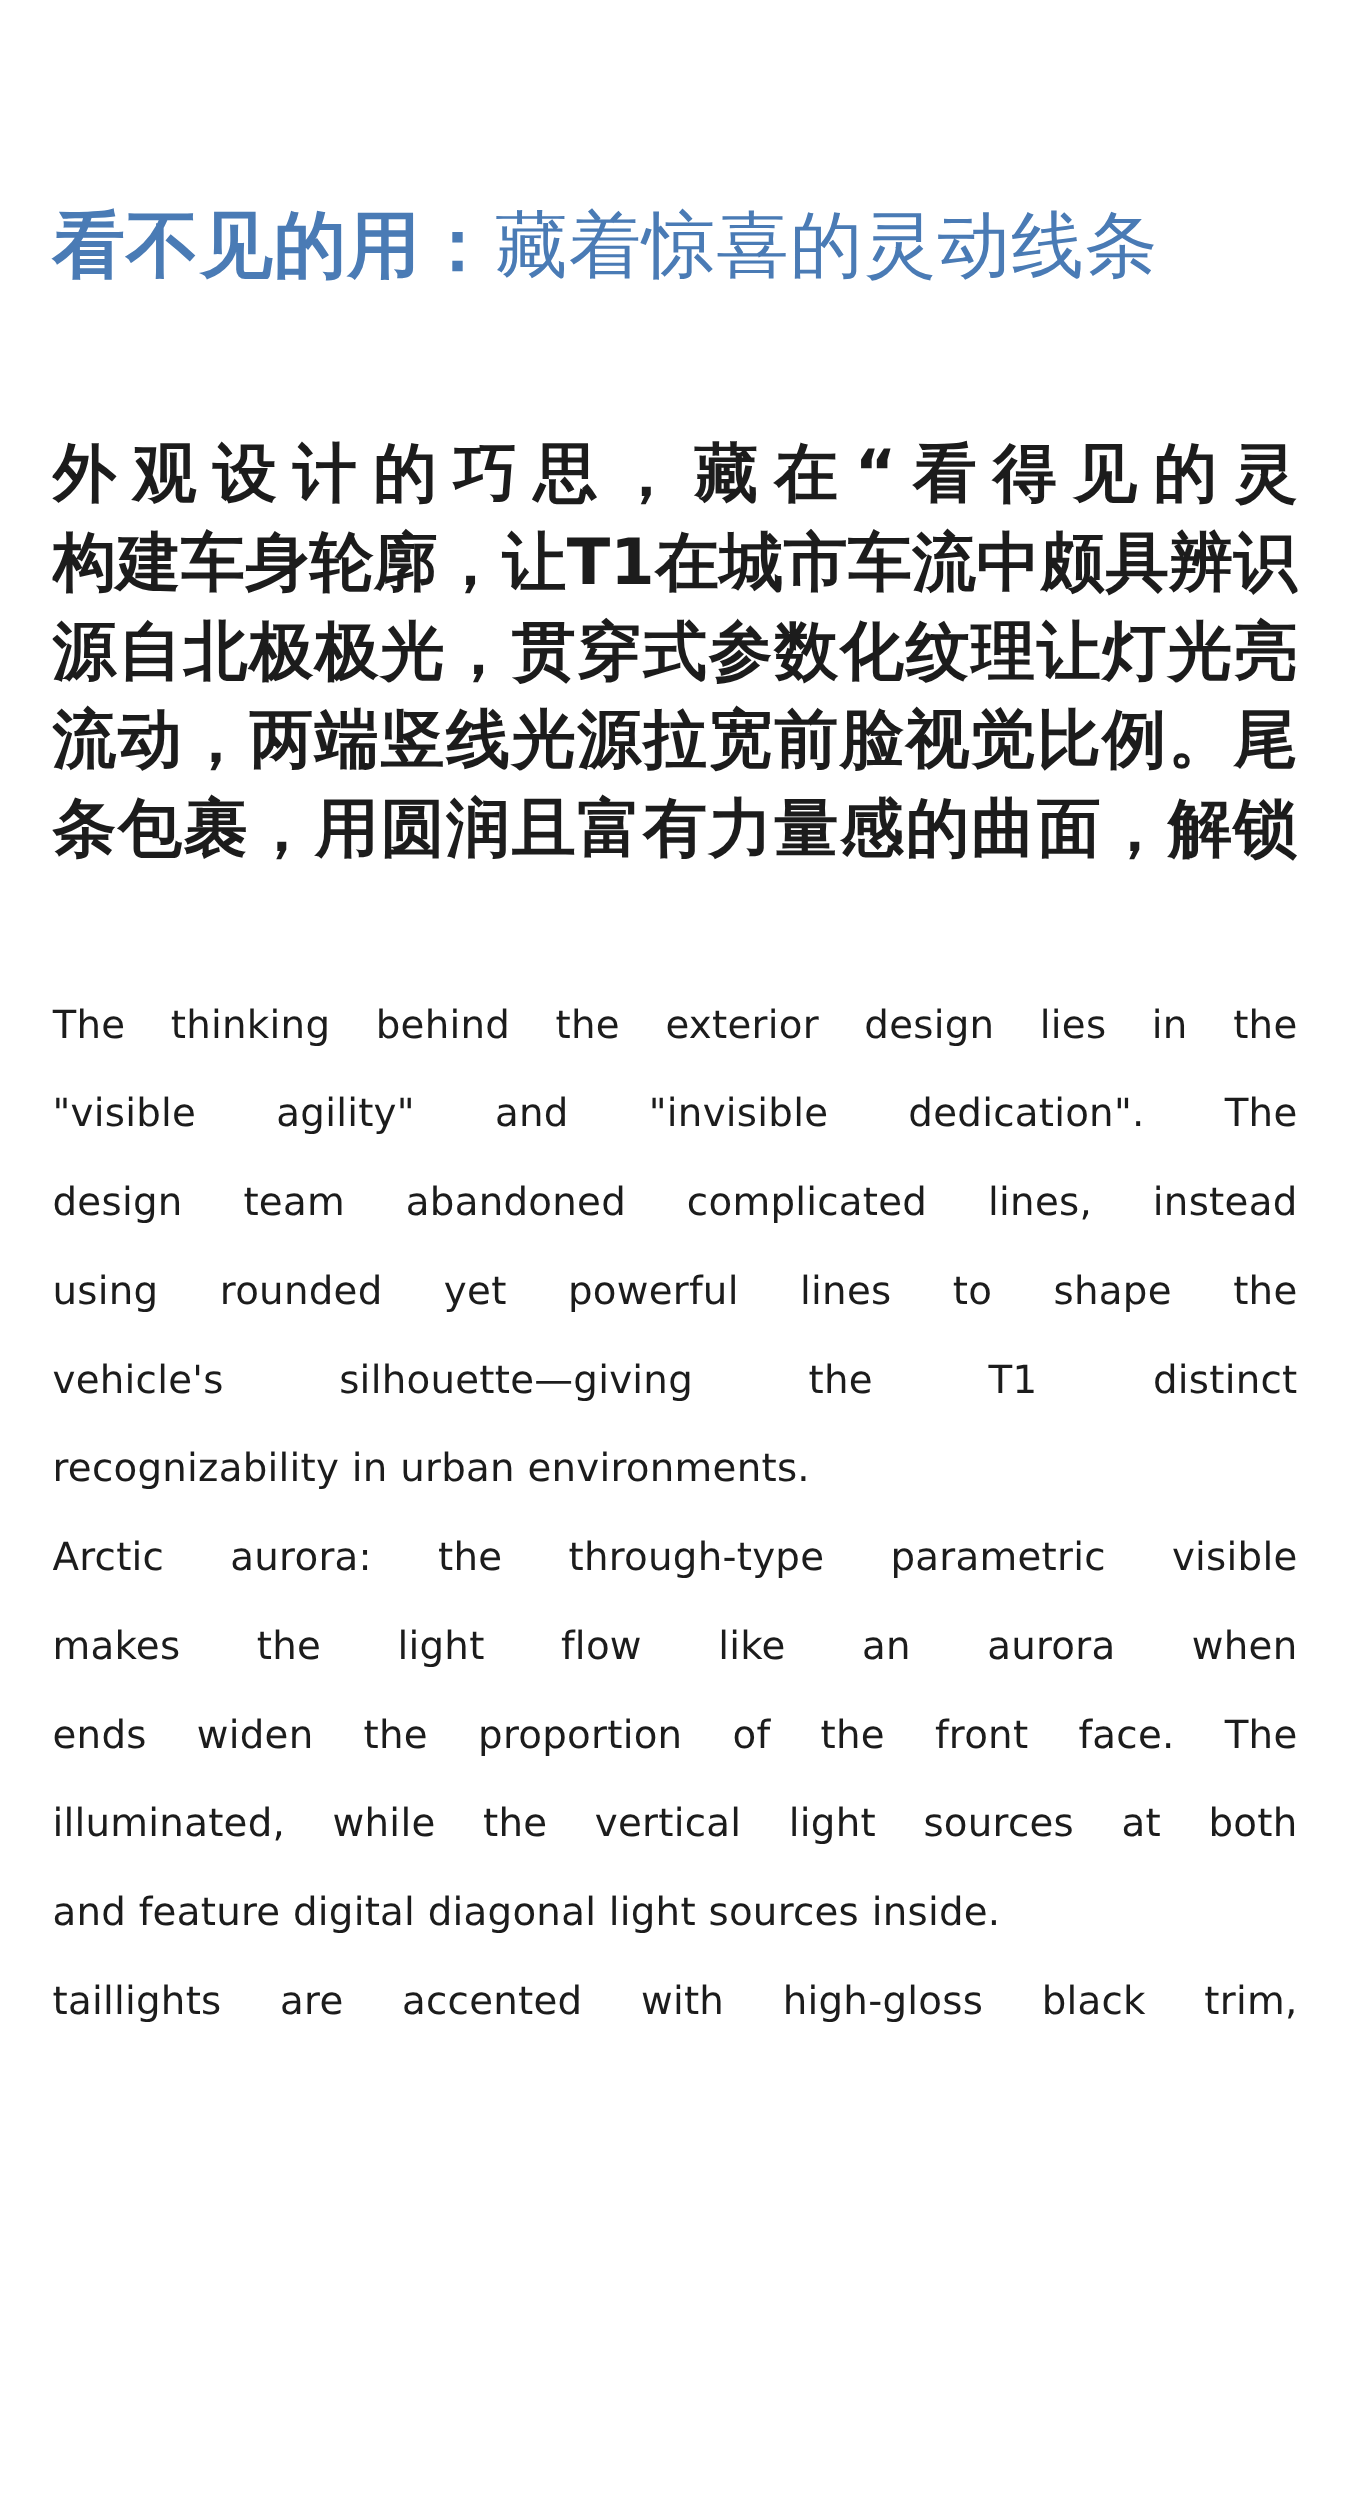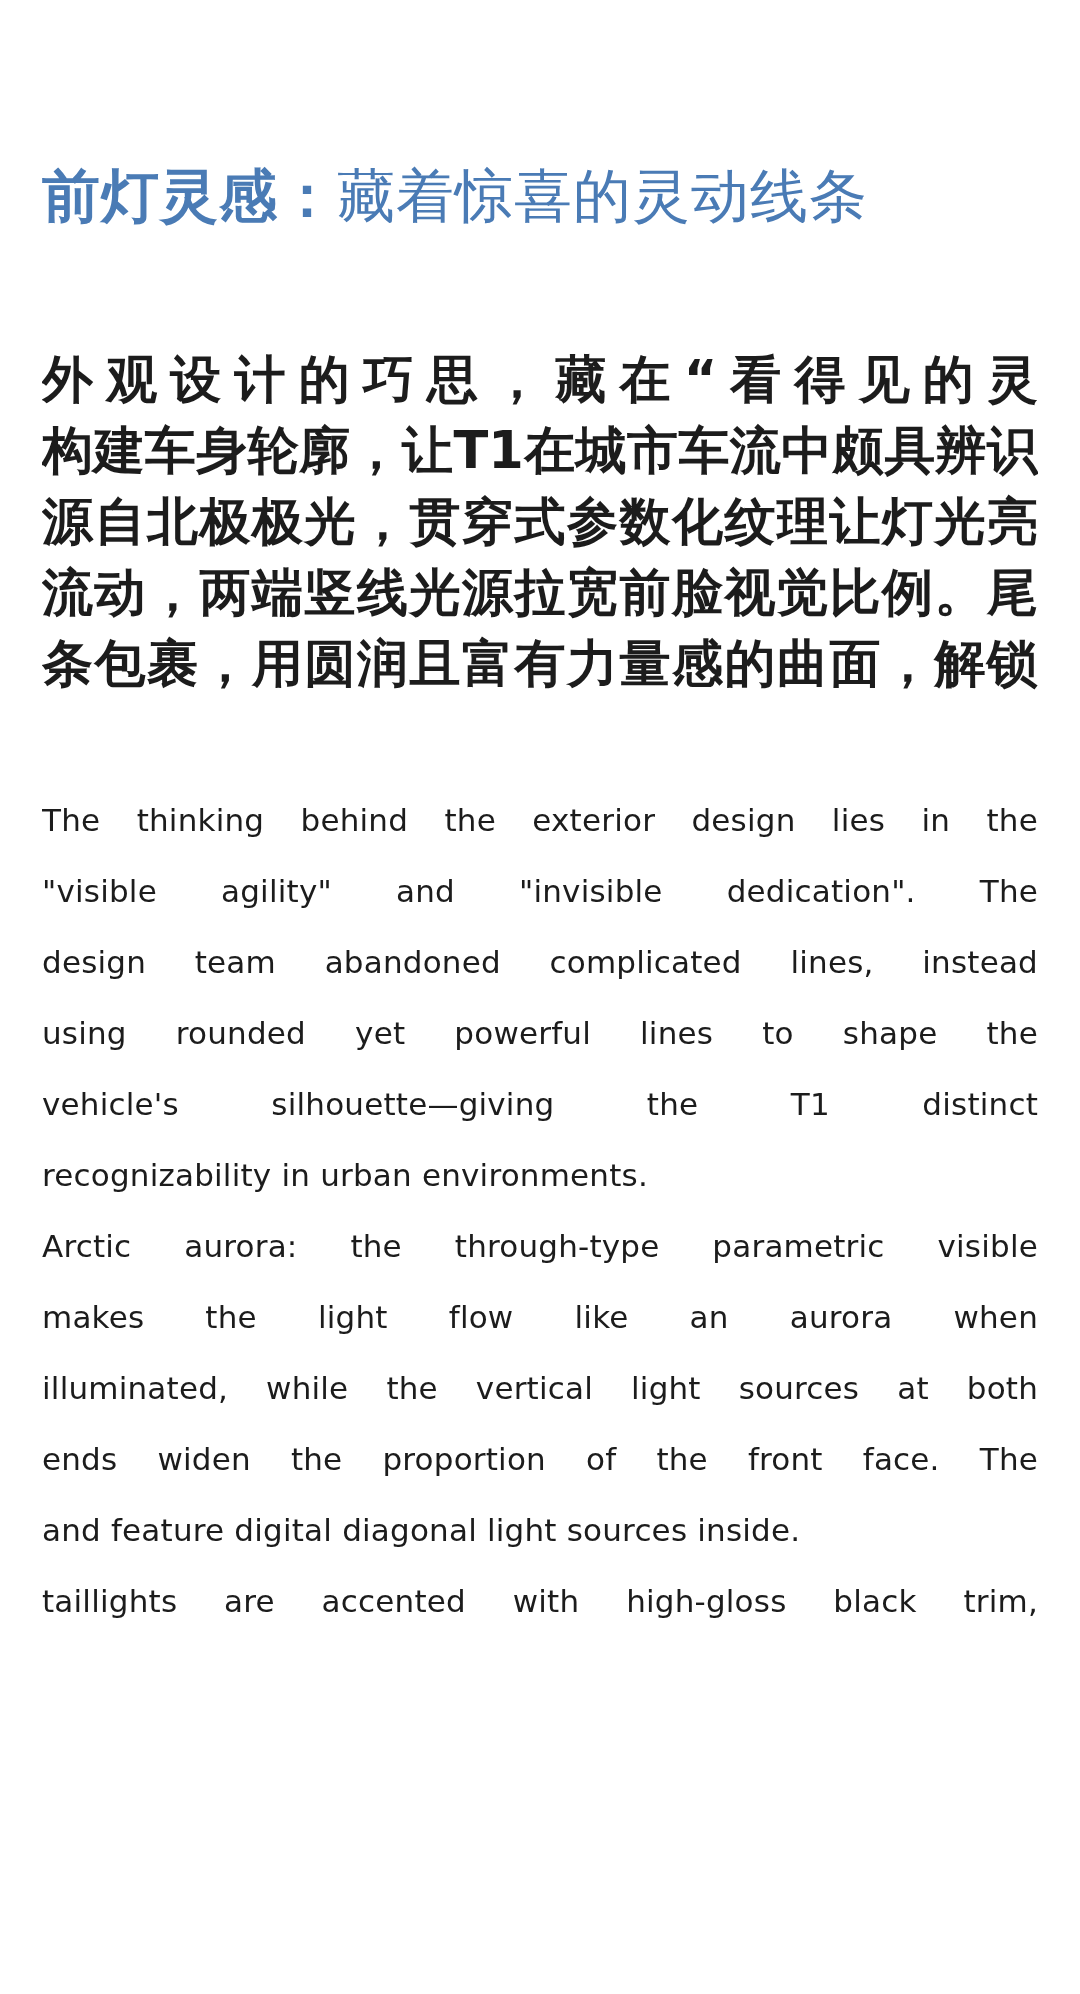--- a/index.html
+++ b/index.html
@@ -61,21 +61,21 @@
   .para.en.first {
     margin-top: 86px;
   }
 </style>
 </head>
 <body style="background: rgb(255, 255, 255);">
 
 <div class="content">
 
   <h1 class="page-title" style="color: rgb(74, 123, 181);">
-    <span class="t-strong">前灯灵感：</span><span class="t-light">藏着惊喜的灵动线条</span>
+    <span class="t-strong">看不见的用：</span><span class="t-light">藏着惊喜的灵动线条</span>
   </h1>
 
   <div class="para zh">
     <span class="line j">外观设计的巧思，藏在“看得见的灵动”与“看不见的用</span>
     <span class="line j">构建车身轮廓，让T1在城市车流中颇具辨识度。前灯灵感</span>
     <span class="line j">源自北极极光，贯穿式参数化纹理让灯光亮起时如同极光</span>
     <span class="line j">流动，两端竖线光源拉宽前脸视觉比例。尾灯用高亮黑饰</span>
     <span class="line j">条包裹，用圆润且富有力量感的曲面，解锁车门时的光影，</span>
   </div>
 
@@ -84,19 +84,19 @@
     <span class="line j">"visible agility" and "invisible dedication". The</span>
     <span class="line j">design team abandoned complicated lines, instead</span>
     <span class="line j">using rounded yet powerful lines to shape the</span>
     <span class="line j">vehicle's silhouette—giving the T1 distinct</span>
     <span class="line">recognizability in urban environments.</span>
   </div>
 
   <div class="para en">
     <span class="line j">Arctic aurora: the through-type parametric visible</span>
     <span class="line j">makes the light flow like an aurora when</span>
+    <span class="line j">ends widen the proportion of the front face. The</span>
     <span class="line j">illuminated, while the vertical light sources at both</span>
-    <span class="line j">ends widen the proportion of the front face. The</span>
     <span class="line">and feature digital diagonal light sources inside.</span>
     <span class="line j">taillights are accented with high-gloss black trim,</span>
   </div>
 
 </div>
 
 </body></html>

